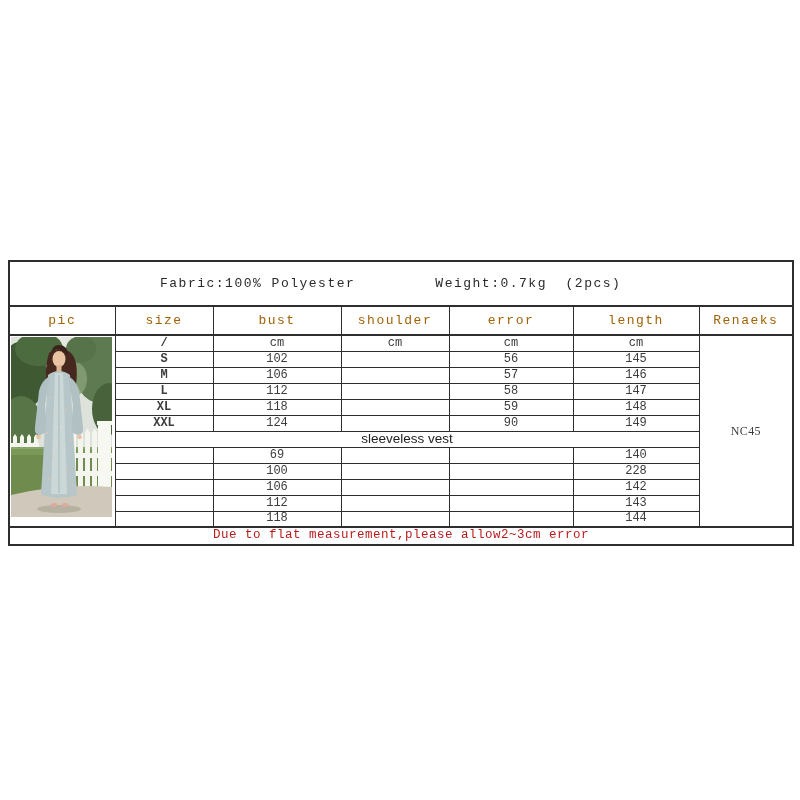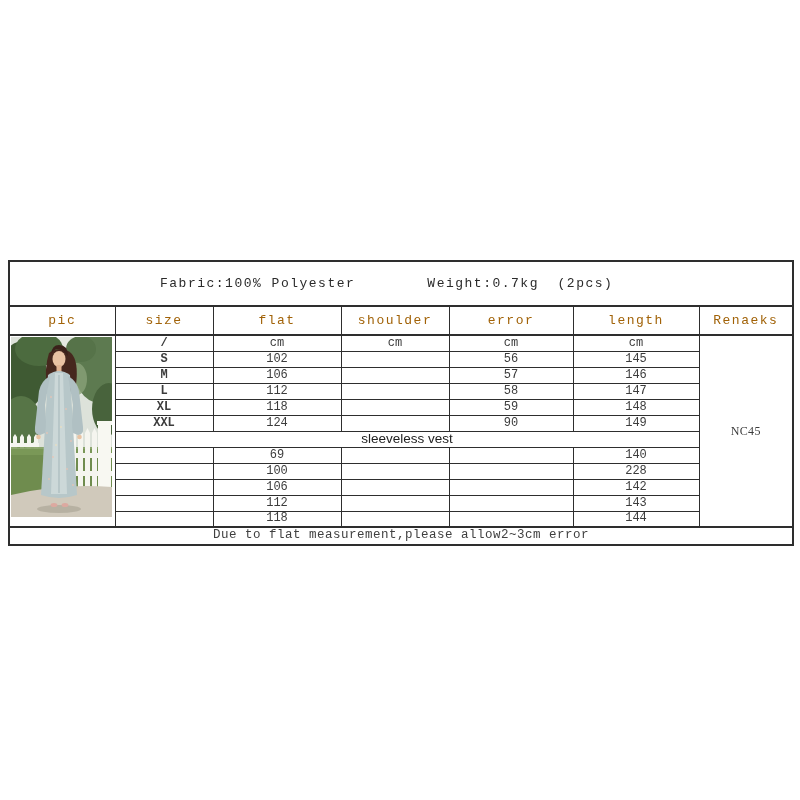--- a/index.html
+++ b/index.html
@@ -4,39 +4,39 @@
 <style>
   html,body{margin:0;padding:0;background:#ffffff;}
   .canvas{position:relative;width:800px;height:800px;background:#ffffff;overflow:hidden;
           font-family:"Liberation Mono",monospace;}
   table.size-chart{position:absolute;left:8px;top:260px;width:784px;
           border-collapse:collapse;table-layout:fixed;
           border:2px solid #2e2e2e;color:#333;}
   .size-chart td,.size-chart th{border:1px solid #2e2e2e;padding:0;margin:0;
           text-align:center;vertical-align:middle;overflow:hidden;line-height:1.05;}
   tr.info-row td{border-bottom:2px solid #2e2e2e;height:43px;}
-  .info-flex{display:flex;align-items:center;}
+  .info-flex{display:flex;align-items:center;gap:8px;}
   .info-flex span{font-size:13px;letter-spacing:1.5px;color:#2a2a2a;white-space:pre;}
   .info-fabric{margin-left:150px;}
   .info-weight{margin-left:72px;}
   tr.header-row th{border-bottom:2px solid #2e2e2e;height:27px;font-weight:400;
           font-size:13px;letter-spacing:1.5px;color:#a16207;}
   tr.data-row{height:16px;}
   tr.data-row td{font-size:12px;color:#3c3c3c;}
   td.size-cell{font-weight:700;font-size:12px;color:#2f2f2f;}
   td.unit{font-size:11px;}
   td.unit-small{font-size:10px;}
   td.pic-cell{vertical-align:top;}
   td.pic-cell svg{display:block;margin:1px 0 0 1px;}
   td.remark-cell{font-family:Liberation Serif, serif;font-size:13.5px;
           color:#474747;letter-spacing:.3px;}
   tr.vest-label-row td{font-family:"Liberation Sans",sans-serif;font-size:13.5px;
           color:#222;}
   tr.note-row td{height:16px;border-top:2px solid #2e2e2e;font-size:12.5px;
-          letter-spacing:.5px;color:#404040;}
+          letter-spacing:.5px;color:#b91c1c;}
 </style>
 </head>
 <body>
 
 <div class="canvas">
 
   <table class="size-chart">
     <colgroup>
       <col style="width:106px">
         <col style="width:98px">
@@ -53,21 +53,21 @@
         <div class="info-flex">
           <span class="info-fabric">Fabric:100% Polyester</span>
           <span class="info-weight">Weight:0.7kg  (2pcs)</span>
         </div>
       </td>
     </tr>
 
     <tr class="header-row">
       <th>pic</th>
       <th>size</th>
-      <th>flat</th>
+      <th>bust</th>
       <th>shoulder</th>
       <th>error</th>
       <th>length</th>
       <th>Renaeks</th>
     </tr>
 
     <tr class="data-row">
       <td class="pic-cell" rowspan="12">
         <svg width="101" height="180" viewBox="0 0 101 180">
 

